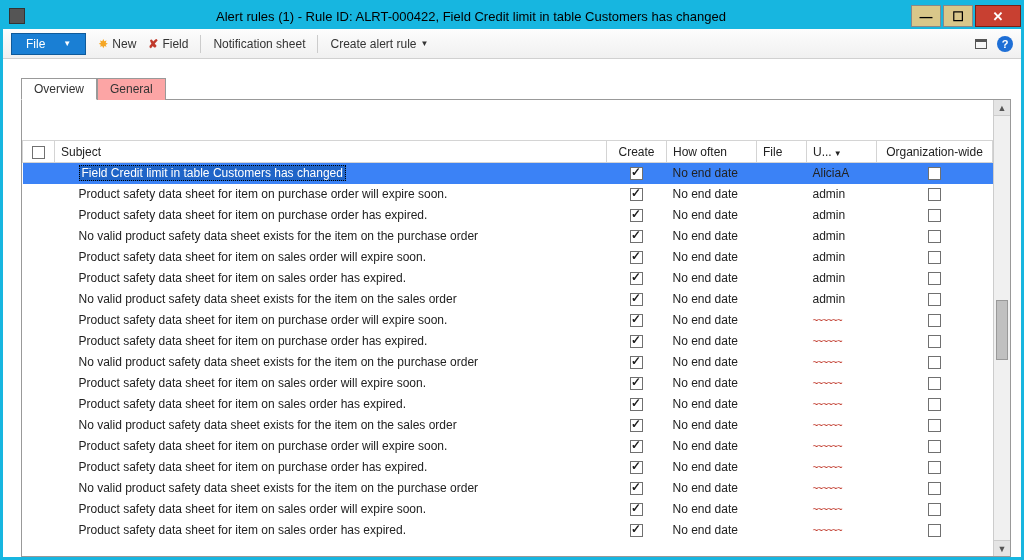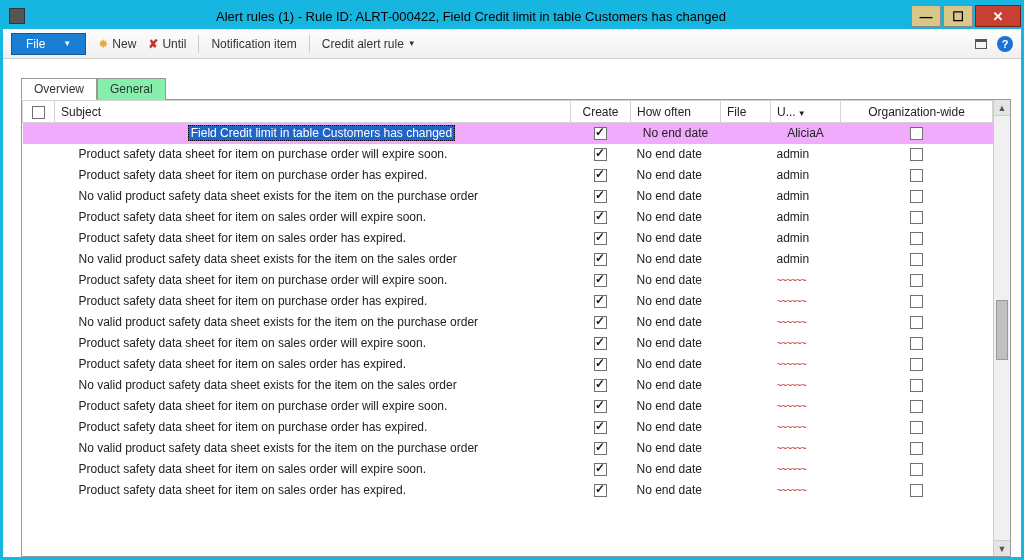--- a/index.html
+++ b/index.html
@@ -15,39 +15,39 @@
 .file-btn { background: #1a7fd4; color:#fff; padding: 3px 14px; border:1px solid #0f5a9a; display:flex; align-items:center; gap:18px;}
 .file-btn .caret { font-size:8px;}
 .tool-item { color:#333; display:flex; align-items:center; gap:4px; cursor:default;}
 .tool-sep { width:1px; height:18px; background:#ccc;}
 .tool-right { margin-left:auto; display:flex; gap:10px; align-items:center;}
 .spark { color:#f5a623;}
 .xdel { color:#c0392b; font-weight:bold;}
 .help-icon { width:16px; height:16px; border-radius:50%; background:#1e6fd6; color:#fff; display:flex; align-items:center; justify-content:center; font-weight:bold; font-size:11px;}
 .tabs-area { padding: 18px 10px 0 18px; flex:1; display:flex; flex-direction:column; overflow:hidden;}
 .tabstrip { display:flex; }
-.tab { border:1px solid #999; border-bottom:none; padding:3px 12px; background:#86efac; color:#333; position:relative; top:1px;}
+.tab { border:1px solid #999; border-bottom:none; padding:3px 12px; background:#fca5a5; color:#333; position:relative; top:1px;}
 .tab.active { background:#fff; border-bottom:1px solid #fff; z-index:2;}
 .grid-wrap { border:1px solid #999; flex:1; display:flex; overflow:hidden; background:#fff;}
-.grid { flex:1; overflow:hidden;}
+.grid { flex:1; overflow:hidden;margin-top:40px;}
 .vscroll { width:17px; background:#f0f0f0; border-left:1px solid #ccc; position:relative;}
 .vscroll .arrow { height:16px; display:flex; align-items:center; justify-content:center; color:#555; font-size:9px; background:#e4e4e4; border-bottom:1px solid #ccc;}
 .vscroll .arrow.bot { position:absolute; bottom:0; width:100%; border-top:1px solid #ccc; border-bottom:none;}
 .vscroll .thumb { position:absolute; left:2px; width:12px; background:#c0c0c0; border:1px solid #999;}
 table { border-collapse:collapse; width:100%; table-layout:fixed;}
 th { text-align:left; font-weight:normal; padding:3px 6px; border:1px solid #d4d4d4; background:#fff; color:#222; height:22px; white-space:nowrap; overflow:hidden;}
 td { padding:2px 6px; border-bottom:0px; height:21px; white-space:nowrap; overflow:hidden; color:#222;}
 .col-chk { width:32px; text-align:center;}
 .col-subject { }
 .col-enabled { width:60px; text-align:center;}
 .col-how { width:90px;}
 .col-until { width:50px;}
 .col-u { width:70px;}
-.col-org { width:152px; text-align:center;}
-tr.sel { background:#f0abfc;text-align:center;}
+.col-org { width:116px; text-align:center;}
+tr.sel { background:#3b82f6;}
 tr.sel .subj-inner { background:#1f64c8; color:#fff; border:1px dotted #000; padding:0 2px; display:inline-block;}
 .subj-pad { padding-left:24px;}
 .chkbox { width:13px; height:13px; display:inline-block; border:1px solid #707070; background:#fff; position:relative; vertical-align:middle;}
 .chkbox.checked::after { content:"✓"; position:absolute; top:-3px; left:0px; font-size:12px; color:#1a1a1a; font-weight:bold;}
 .wavy { color:#c0392b; letter-spacing:-1px; font-size:10px;}
 .sort-caret { font-size:8px; margin-left:2px;}
 .window-icon { width:12px; height:10px; border:1px solid #555; display:inline-block; position:relative;}
 .window-icon::before { content:""; position:absolute; top:0; left:0; right:0; height:2px; background:#555;}
 </style>
 </head>
@@ -68,29 +68,29 @@
     <div class="file-btn">
       <span>File</span>
       <span class="caret">▼</span>
     </div>
     <div class="tool-item">
       <span class="spark">✸</span>
       <span>New</span>
     </div>
     <div class="tool-item">
       <span class="xdel">✘</span>
-      <span>Until</span>
+      <span>Field</span>
     </div>
     <div class="tool-sep"></div>
     <div class="tool-item">
-      <span>Notification item</span>
+      <span>Notification sheet</span>
     </div>
     <div class="tool-sep"></div>
     <div class="tool-item">
-      <span>Credit alert rule</span>
+      <span>Create alert rule</span>
       <span class="caret" style="font-size:8px;">▼</span>
     </div>
     <div class="tool-right">
       <span class="window-icon"></span>
       <span class="help-icon">?</span>
     </div>
   </div>
 
   <div class="tabs-area">
     <div class="tabstrip">

